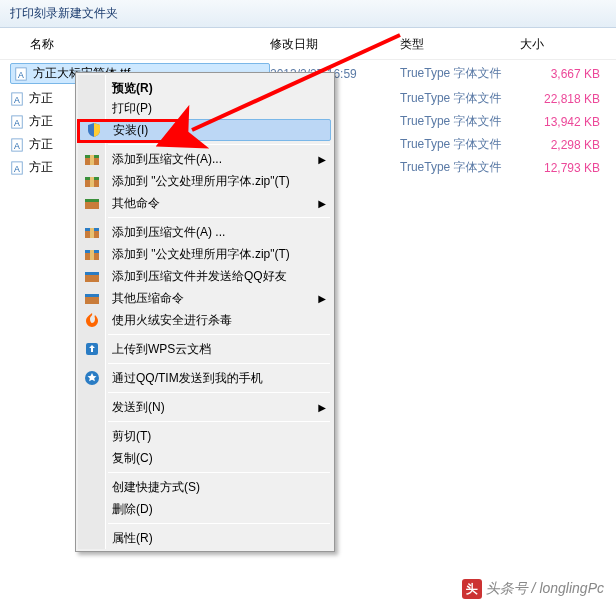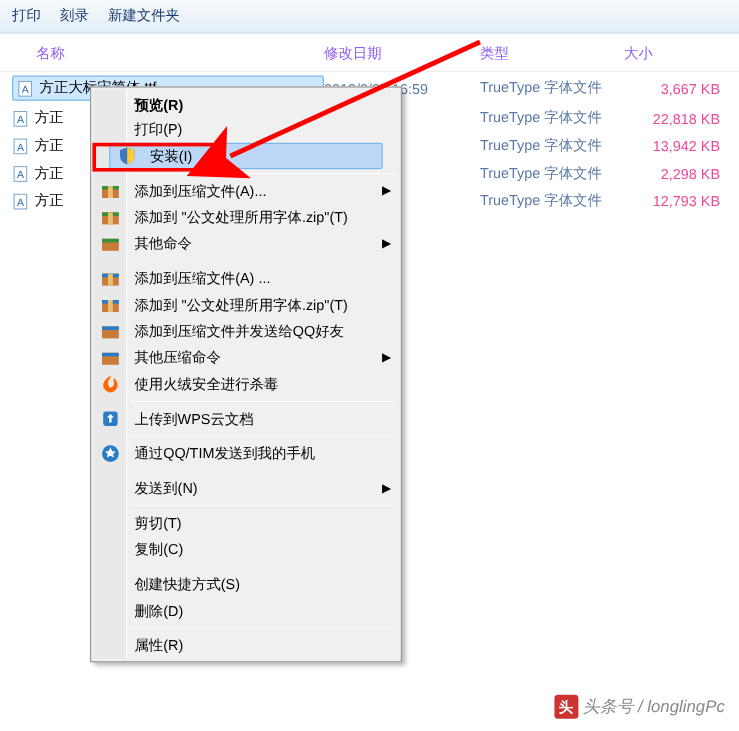--- a/index.html
+++ b/index.html
@@ -1,40 +1,40 @@
 <!DOCTYPE html>
 <html><head>
 <meta charset="utf-8">
 <style>
 * { box-sizing: border-box; margin: 0; padding: 0; font-family: "Microsoft YaHei", "SimSun", sans-serif; }
 body { width: 616px; height: 609px; background: #fff; overflow: hidden; position: relative; font-size: 12px; }
 
-.toolbar { background: linear-gradient(#f5f9fc, #e4eef7); border-bottom: 1px solid #c5d5e6; padding: 5px 10px; display: flex; gap: 16px; }
+.toolbar { background: linear-gradient(#f5f9fc, #e4eef7); border-bottom: 1px solid #c5d5e6; padding: 5px 10px; display: flex; gap: 0; }
 .toolbar-item { color: #1a3b6e; cursor: pointer; }
 
-.header-row { display: flex; padding: 8px 10px 6px; color: #8b5cf6; border-bottom: 1px solid #eee; }
+.header-row { display: flex; padding: 8px 10px 6px; color: #000000; border-bottom: 1px solid #eee; }
 .col-name { width: 260px; padding-left: 20px; }
 .col-date { width: 130px; }
 .col-type { width: 120px; }
 .col-size { width: 80px; text-align: left; }
 
 .file-row { display: flex; align-items: center; padding: 3px 10px; font-size: 12px; }
 .file-row.selected .cell-name { background: #cde8ff; border: 1px solid #7ab7e8; border-radius: 2px; padding: 1px 3px; }
 .cell-name { width: 260px; display: flex; align-items: center; gap: 5px; }
 .cell-date { width: 130px; color: #5a7aa6; }
 .cell-type { width: 120px; color: #5a7aa6; }
 .cell-size { width: 80px; text-align: right; color: #ec4899; }
 
 .file-icon { width: 14px; height: 14px; display: inline-flex; }
 .file-icon svg { width: 14px; height: 14px; }
 
 .ctxmenu { position: absolute; top: 72px; left: 75px; width: 260px; background: #f0f0f0; border: 1px solid #979797; box-shadow: 3px 3px 4px rgba(0,0,0,.3); padding: 2px; }
 .ctxmenu-iconcol { position: absolute; left: 2px; top: 2px; bottom: 2px; width: 28px; background: #e9e9e9; border-right: 1px solid #fff; }
 .menu-item { position: relative; display: flex; align-items: center; height: 22px; padding-left: 34px; padding-right: 18px; cursor: default; }
-.menu-item.highlight { background: #bcd7f5; border: 1px solid #7ab7e8; border-radius: 2px; margin: 0 13px; padding-left: 33px; }
+.menu-item.highlight { background: #bcd7f5; border: 1px solid #7ab7e8; border-radius: 2px; margin: 0 1px; padding-left: 33px; }
 .menu-sep { height: 1px; background: #d0d0d0; margin: 3px 2px 3px 30px; border-bottom: 1px solid #fff; }
 .menu-icon { position: absolute; left: 6px; width: 16px; height: 16px; display: flex; align-items: center; justify-content: center; }
 .menu-arrow { position: absolute; right: 6px; font-size: 10px; color: #000; }
 .bold { font-weight: bold; align-items: flex-end; }
 .redbox { position: absolute; border: 3px solid red; }
 
 .watermark { position: absolute; right: 12px; bottom: 10px; display: flex; align-items: center; gap: 4px; color: #888; font-size: 14px; font-style: italic; }
 .wm-icon { width: 20px; height: 20px; background: #c33; border-radius: 3px; display: flex; align-items: center; justify-content: center; color: #fff; font-size: 12px; font-style: normal; font-weight: bold; }
 
 svg.arrow-anno { position: absolute; top: 0; left: 0; pointer-events: none; }

